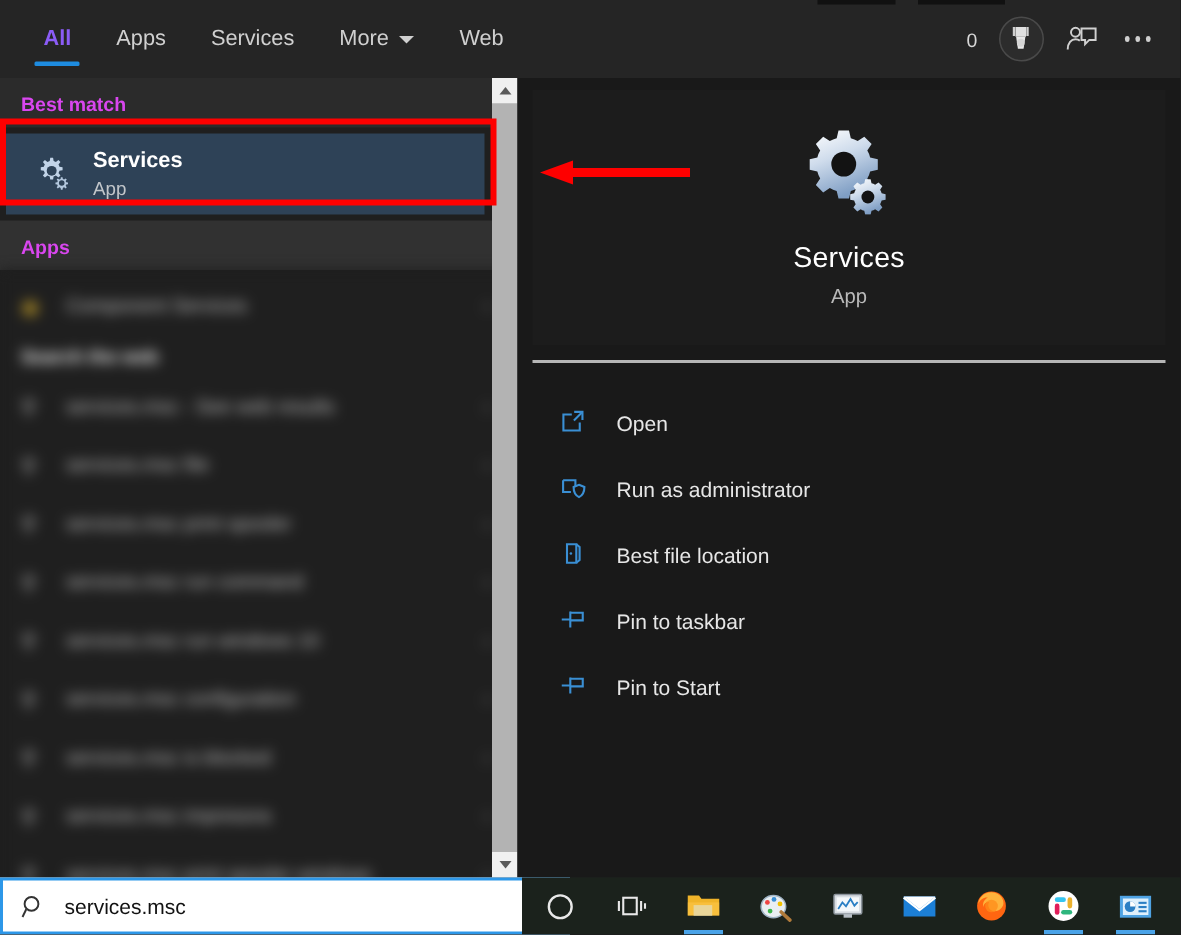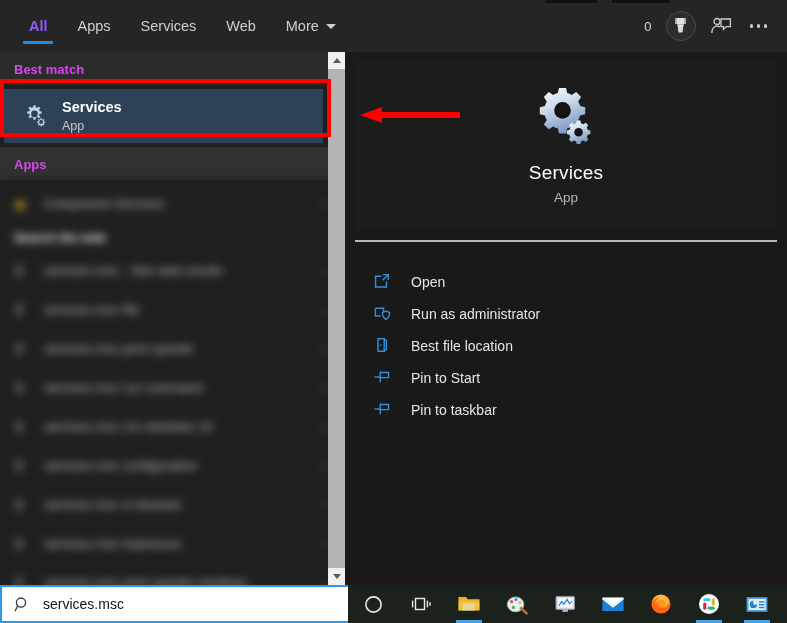--- a/index.html
+++ b/index.html
@@ -178,21 +178,21 @@
     width:422px; height:2px;
     background:#b6b6b6;
   }
   .actions { position:absolute; left:28px; top:206px; width:400px; }
   .action {
     display:flex; align-items:flex-end;
     height:32px;
     margin-bottom:0px;
     cursor:default;
   }
-  .action + .action { margin-top:0px; }
+  .action + .action { margin-top:12px; }
   .act-ico {
     width:38px; flex:none;
     display:flex; align-items:center; justify-content:flex-start;
   }
   .act-label { color:#e6e6e6; font-size:14px; }
 
   
   .arrow-svg { position:absolute; z-index:40; pointer-events:none; }
 
   
@@ -252,25 +252,25 @@
         <span>All</span>
         <span class="underline"></span>
       </div>
       <div class="tab">
         <span>Apps</span>
       </div>
       <div class="tab">
         <span>Services</span>
       </div>
       <div class="tab">
-        <span>Web</span>
-      </div>
-      <div class="tab">
         <span>More</span>
         <span class="caret"></span>
+      </div>
+      <div class="tab">
+        <span>Web</span>
       </div>
     </div>
 
     <div class="tabbar-right">
       <span class="pts-count">0</span>
       <div class="medal-wrap icon-btn">
         <svg width="17" height="18" viewBox="0 0 17 18" fill="none">
           <rect x="5" y="1" width="7" height="6.5" fill="#e0e0e0"></rect>
           <rect x="3.2" y="1" width="1.6" height="6" fill="#cfcfcf"></rect>
           <rect x="12.2" y="1" width="1.6" height="6" fill="#cfcfcf"></rect>
@@ -453,32 +453,32 @@
       </div>
 
       <div class="action">
         <span class="act-ico">
           <svg width="20" height="18" viewBox="0 0 20 18" fill="none" stroke="#3a8fd4" stroke-width="1.4">
             <path d="M1.5 9 L7.2 9"></path>
             <path d="M7.2 3.6 L7.2 14.4"></path>
             <path d="M7.2 4.5 L15.5 4.5 L15.5 9.6 L7.2 9.6"></path>
           </svg>
         </span>
-        <span class="act-label">Pin to Start</span>
+        <span class="act-label">Pin to taskbar</span>
       </div>
 
       <div class="action">
         <span class="act-ico">
           <svg width="20" height="18" viewBox="0 0 20 18" fill="none" stroke="#3a8fd4" stroke-width="1.4">
             <path d="M1.5 9 L7.2 9"></path>
             <path d="M7.2 3.6 L7.2 14.4"></path>
             <path d="M7.2 4.5 L15.5 4.5 L15.5 9.6 L7.2 9.6"></path>
           </svg>
         </span>
-        <span class="act-label">Pin to taskbar</span>
+        <span class="act-label">Pin to Start</span>
       </div>
     </div>
   </div>
 
   <svg class="arrow-svg" style="left:360px; top:104px;" width="100" height="22" viewBox="0 0 100 22">
     <polygon points="0,11 22,3 22,8 100,8 100,14 22,14 22,19" fill="#fe0000"></polygon>
   </svg>
 
   <div class="bottombar">
     <div class="searchbox">

